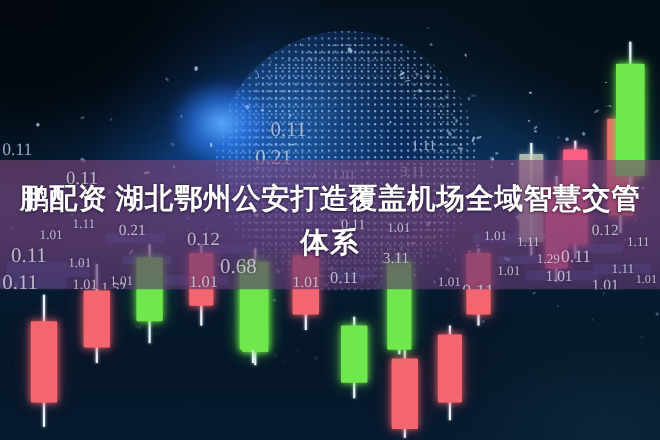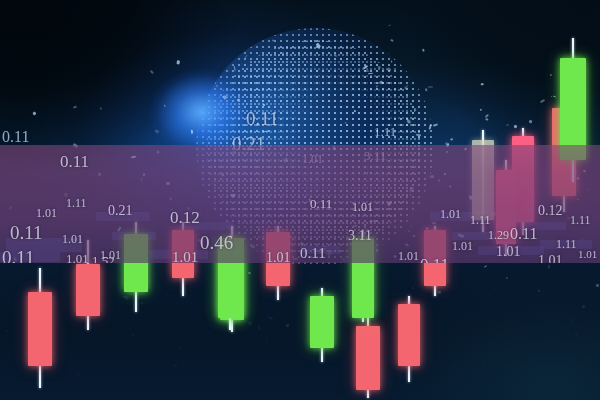--- a/index.html
+++ b/index.html
@@ -495,21 +495,21 @@
         <div class="num" style="left: 10px; top: 77px; font-size: 19px;">0.11</div>
         <div class="num" style="left: 2px; top: 102px; font-size: 19px;">0.11</div>
         <div class="num" style="left: 62px; top: 87px; font-size: 12px;">1.01</div>
         <div class="num" style="left: 66px; top: 51px; font-size: 12px;">1.11</div>
         <div class="num" style="left: 66px; top: 106px; font-size: 13px;">1.01</div>
         <div class="num" style="left: 100px; top: 103px; font-size: 12px;">1.01</div>
         <div class="num" style="left: 108px; top: 58px; font-size: 14px;">0.21</div>
         <div class="num" style="left: 92px; top: 108px; font-size: 13px;">1.52</div>
         <div class="num" style="left: 170px; top: 63px; font-size: 17px;">0.12</div>
         <div class="num" style="left: 172px; top: 104px; font-size: 15px;">1.01</div>
-        <div class="num" style="left: 200px; top: 87px; font-size: 19px;">0.46</div>
+        <div class="num" style="left: 200px; top: 87px; font-size: 19px;">0.68</div>
         <div class="num" style="left: 266px; top: 105px; font-size: 14px;">1.01</div>
         <div class="num" style="left: 300px; top: 100px; font-size: 15px;">0.11</div>
         <div class="num" style="left: 348px; top: 83px; font-size: 14px;">3.11</div>
         <div class="num" style="left: 352px; top: 55px; font-size: 12px;">1.01</div>
         <div class="num" style="left: 310px; top: 51px; font-size: 13px;">0.11</div>
         <div class="num" style="left: 398px; top: 104px; font-size: 12px;">1.01</div>
         <div class="num" style="left: 420px; top: 110px; font-size: 17px;">0.11</div>
         <div class="num" style="left: 440px; top: 62px; font-size: 12px;">1.01</div>
         <div class="num" style="left: 470px; top: 68px; font-size: 12px;">1.11</div>
         <div class="num" style="left: 488px; top: 83px; font-size: 12px;">1.29</div>
@@ -517,14 +517,18 @@
         <div class="num" style="left: 510px; top: 80px; font-size: 16px;">0.11</div>
         <div class="num" style="left: 496px; top: 99px; font-size: 14px;">1.01</div>
         <div class="num" style="left: 538px; top: 108px; font-size: 14px;">1.01</div>
         <div class="num" style="left: 556px; top: 92px; font-size: 12px;">1.11</div>
         <div class="num" style="left: 570px; top: 68px; font-size: 12px;">1.11</div>
         <div class="num" style="left: 452px; top: 94px; font-size: 12px;">1.01</div>
         <div class="num" style="left: 578px; top: 103px; font-size: 11px;">1.01</div>
       </div>
   </div>
 
+  <div class="title-wrap">
+    <div class="title-line">鹏配资 湖北鄂州公安打造覆盖机场全域智慧交管</div>
+    <div class="title-line l2">体系</div>
+  </div>
 
 </div>
 
 </body></html>

